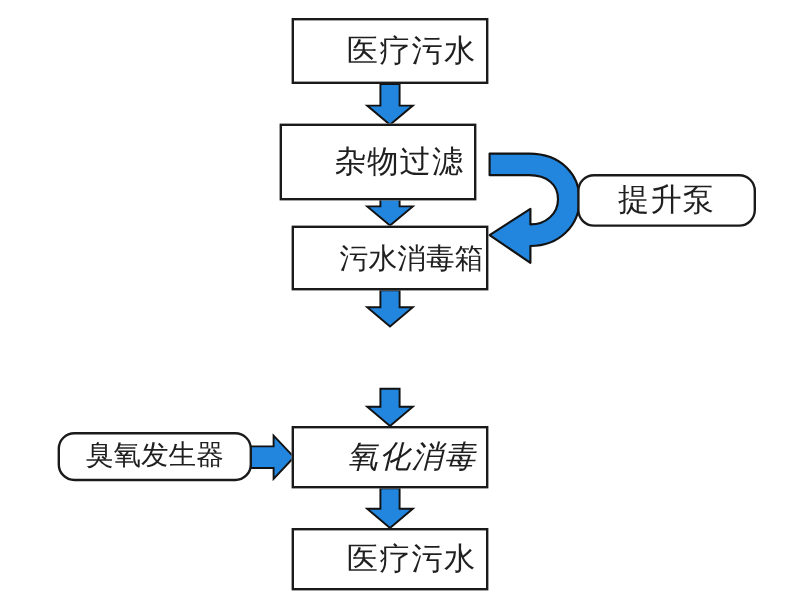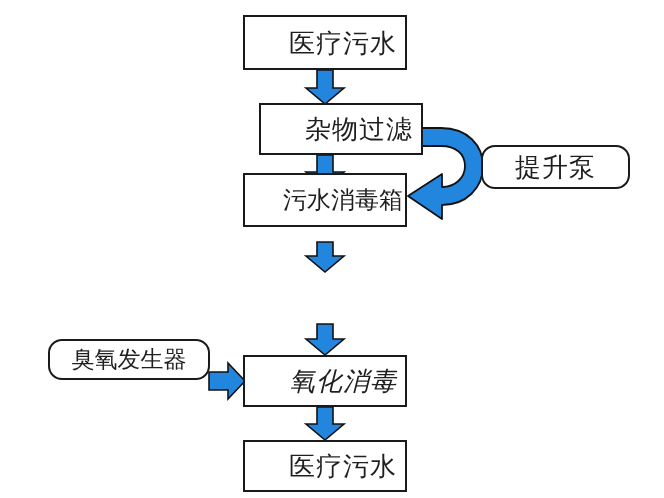--- a/index.html
+++ b/index.html
@@ -86,34 +86,34 @@
 
     <polygon class="arrow-shape" points="209,372 228,372 228,363 245,381 228,399 228,390 209,390"></polygon>
 
     <polygon class="arrow-shape" points="317,407 333,407 333,424 344,424 325,440 306,424 317,424"></polygon>
   </svg>
 
   <div class="node node-process" style="left:243px; top:15px; width:164px; height:55px;">
     <span class="node-label">医疗污水</span>
   </div>
 
-  <div class="node node-process" style="left:259px; top:103px; width:164px; height:52px;">
+  <div class="node node-process" style="left:233px; top:103px; width:164px; height:64px;">
     <span class="node-label">杂物过滤</span>
   </div>
 
   <div class="node node-device" style="left:481px; top:145px; width:149px; height:44px;">
     <span class="node-label">提升泵</span>
   </div>
 
-  <div class="node node-process" style="left:243px; top:173px; width:164px; height:54px;">
+  <div class="node node-process" style="left:243px; top:188px; width:164px; height:54px;">
     <span class="node-label" style="font-size:24px; letter-spacing:0px;">污水消毒箱</span>
   </div>
 
 
-  <div class="node node-device" style="left:48px; top:339px; width:162px; height:41px;">
+  <div class="node node-device" style="left:48px; top:360px; width:162px; height:41px;">
     <span class="node-label" style="font-size:23px; letter-spacing:0px;">臭氧发生器</span>
   </div>
 
   <div class="node node-process" style="left:243px; top:355px; width:164px; height:52px;font-style:italic;">
     <span class="node-label">氧化消毒</span>
   </div>
 
   <div class="node node-process" style="left:243px; top:440px; width:164px; height:52px;">
     <span class="node-label">医疗污水</span>
   </div>

